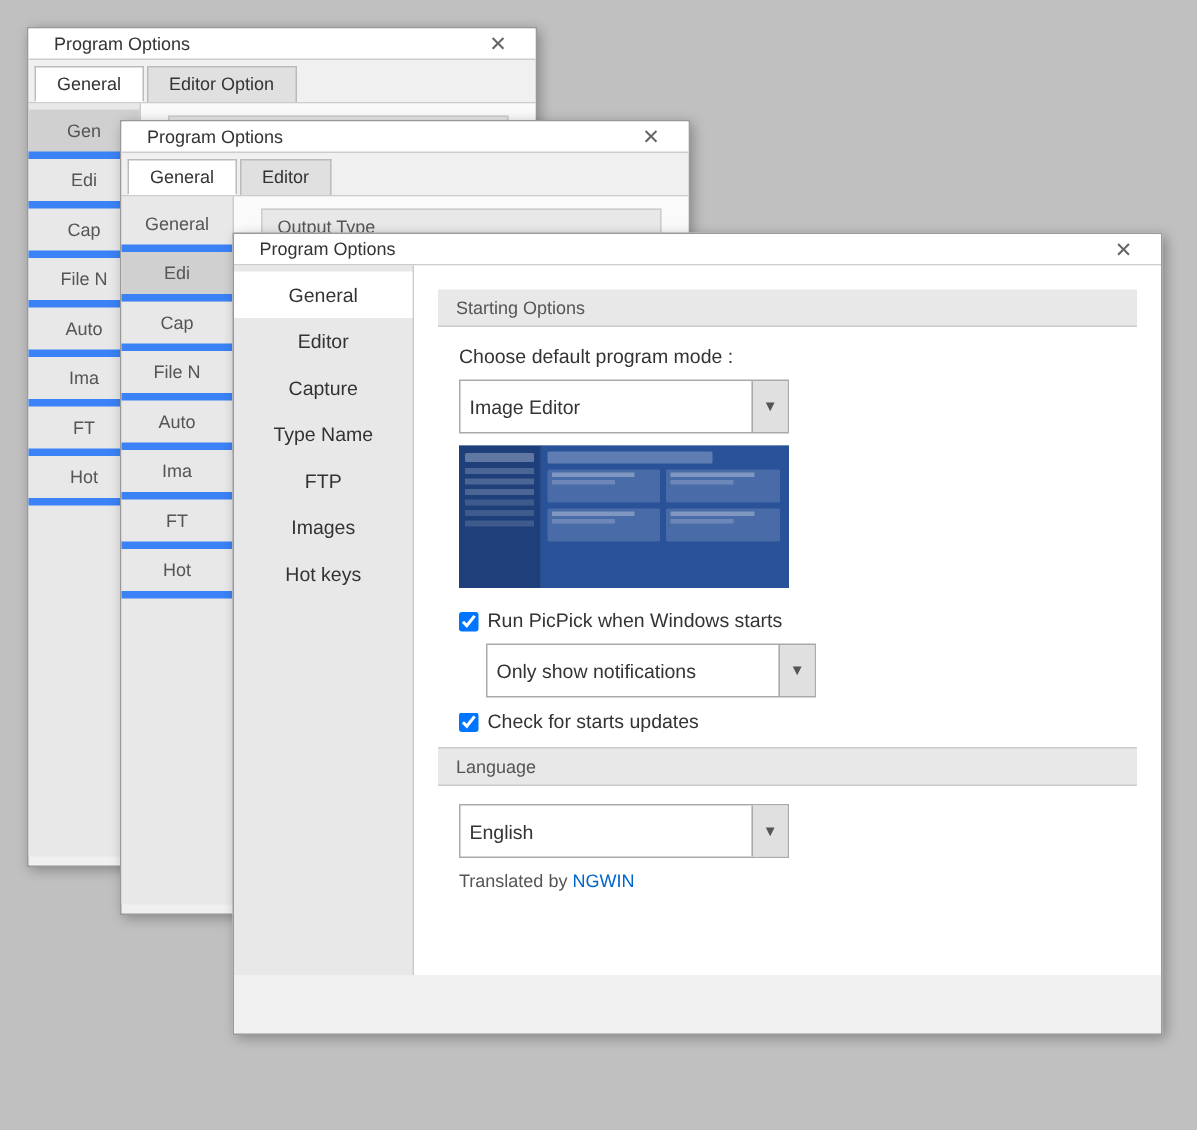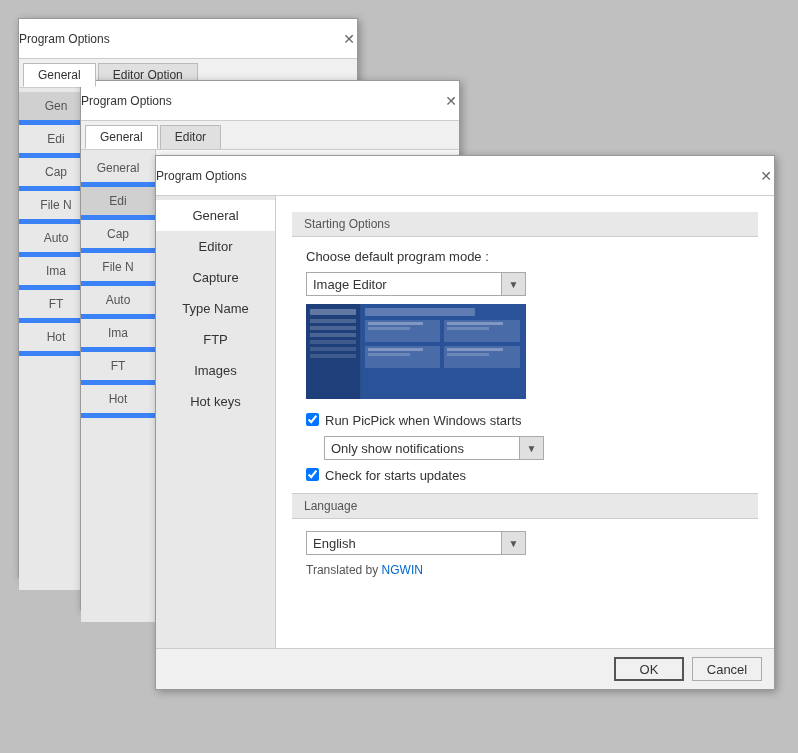--- a/index.html
+++ b/index.html
@@ -20,22 +20,22 @@
       border: 1px solid #999;
       box-shadow: 2px 2px 8px rgba(0,0,0,0.3);
     }
 
     .title-bar {
       display: flex;
       align-items: center;
       justify-content: space-between;
       background: #fff;
       border-bottom: 1px solid #ccc;
-      padding: 6px 0;
-      height: 40px;
+      padding: 6px 17px;
+      height: 21px;
     }
     .title-bar-text {
       font-size: 12px;
       color: #333;
     }
     .close-btn {
       width: 16px;
       height: 16px;
       display: flex;
       align-items: center;
@@ -158,21 +158,21 @@
       color: #333;
       margin-bottom: 8px;
     }
 
     .dropdown-wrapper {
       display: flex;
       align-items: center;
       border: 1px solid #aaa;
       background: #fff;
       width: 220px;
-      height: 24px;
+      height: 36px;
       margin-bottom: 8px;
     }
     .dropdown-text {
       flex: 1;
       padding: 2px 6px;
       font-size: 13px;
       color: #333;
     }
     .dropdown-arrow {
       width: 24px;
@@ -208,21 +208,21 @@
     }
     .preview-main-sim {
       flex: 1;
       background: #2a5298;
       padding: 4px;
     }
 
     
     .checkbox-row {
       display: flex;
-      align-items: flex-start;
+      align-items: flex-end;
       gap: 6px;
       margin-bottom: 8px;
     }
     .checkbox-row input[type="checkbox"] {
       width: 13px;
       height: 13px;
       cursor: pointer;
     }
     .checkbox-label {
       font-size: 13px;
@@ -449,17 +449,13 @@
         <div class="translated-text">
           <span>Translated by</span>
           <span> </span>
           <a class="translated-link">NGWIN</a>
         </div>
 
       </div>
     </div>
   </div>
 
-  <div class="dialog-footer">
-    <button class="footer-btn default-btn">OK</button>
-    <button class="footer-btn">Cancel</button>
-  </div>
 </div>
 
 </body></html>

